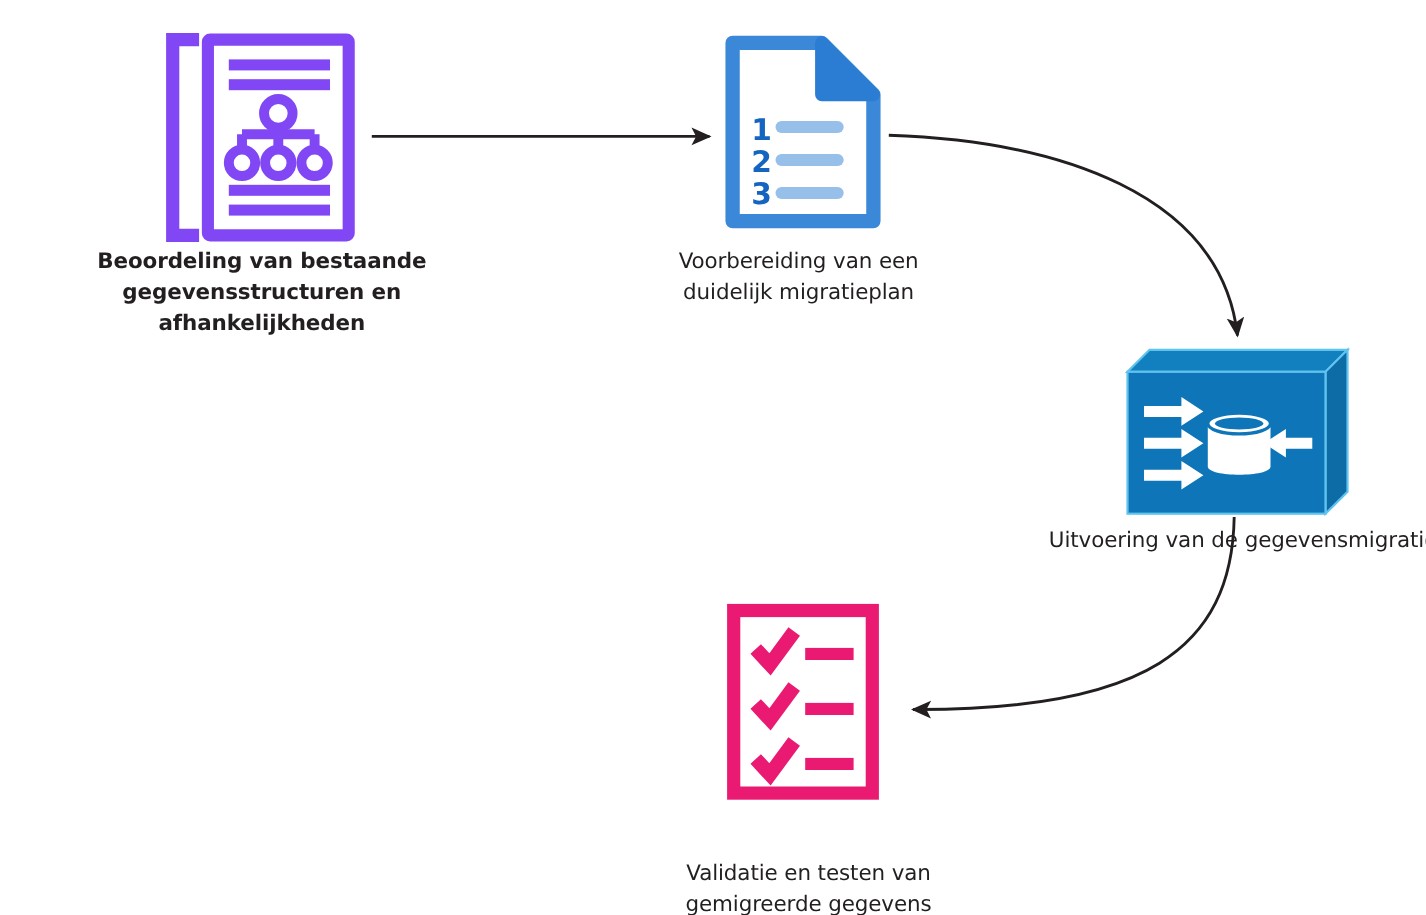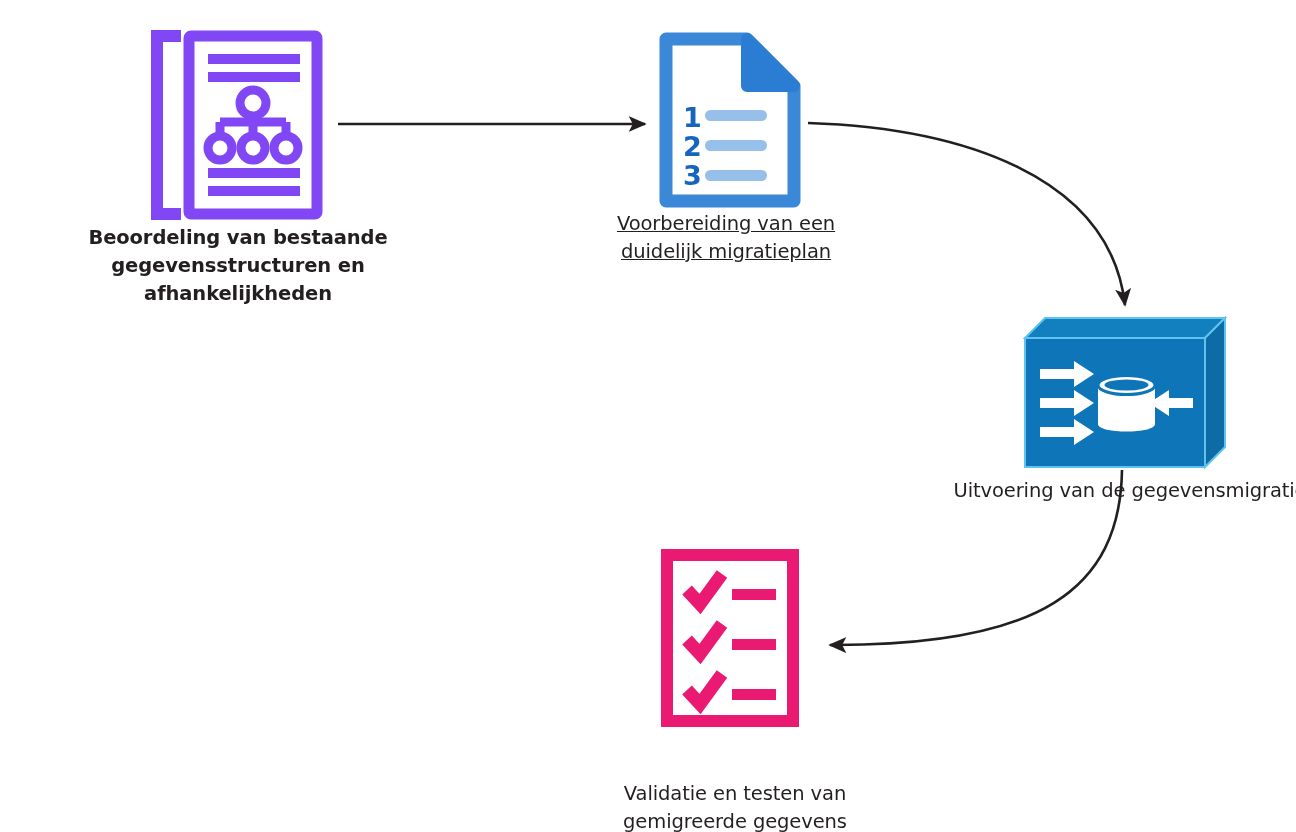--- a/index.html
+++ b/index.html
@@ -33,21 +33,21 @@
     line-height: 28px;
     white-space: pre-line;
     letter-spacing: -0.1px;
   }
   
   #node-assessment { left: 145px; top: 30px; width: 190px; height: 190px; }
   #label-assessment { left: 78px; top: 224px; width: 320px; font-weight: bold; }
 
   
   #node-plan { left: 655px; top: 28px; width: 150px; height: 184px; }
-  #label-plan { left: 586px; top: 210px; width: 280px; text-decoration: underline; }
+  #label-plan { left: 586px; top: 224px; width: 280px; }
 
   
   #node-migration { left: 1018px; top: 310px; width: 215px; height: 162px; }
   #label-migration { left: 930px; top: 477px; width: 400px; }
 
   
   #node-validation { left: 660px; top: 548px; width: 140px; height: 180px; }
   #label-validation { left: 600px; top: 780px; width: 270px; }
 
   svg { display: block; overflow: visible; }

